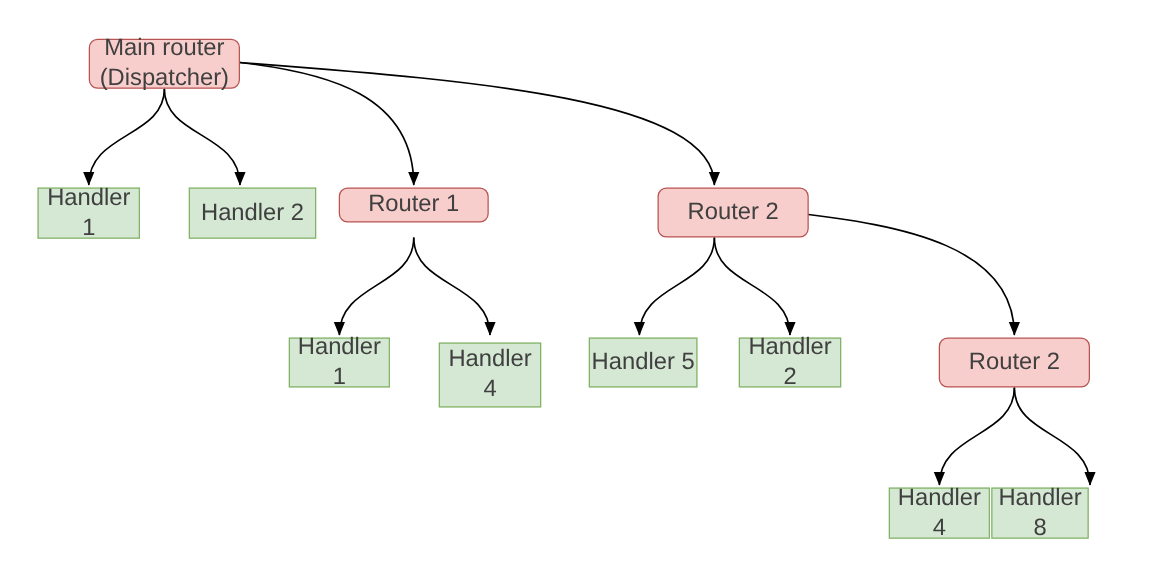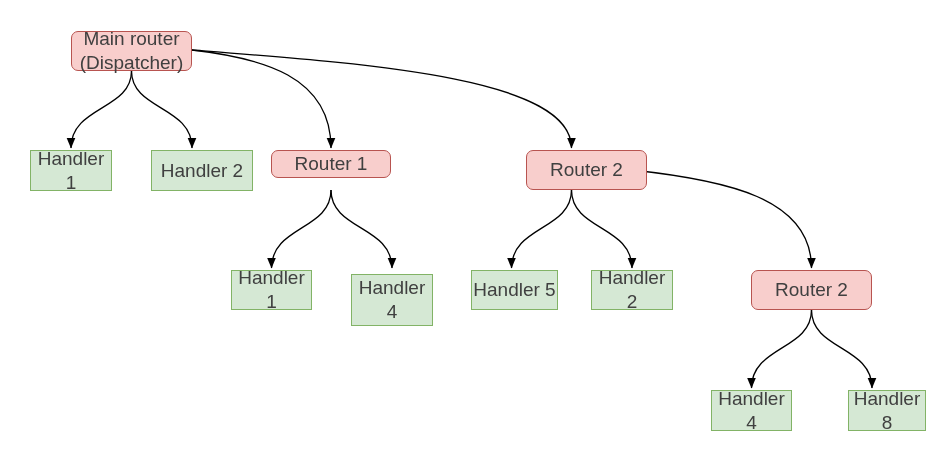--- a/index.html
+++ b/index.html
@@ -83,15 +83,15 @@
   <div class="node handler" style="left:351px; top:274px; width:82px; height:52px;">Handler 4</div>
 
   <div class="node handler" style="left:471px; top:270px; width:87px; height:40px;">Handler 5</div>
 
   <div class="node handler" style="left:591px; top:270px; width:82px; height:40px;">Handler 2</div>
 
   <div class="node router" style="left:751px; top:270px; width:121px; height:40px;">Router 2</div>
 
   <div class="node handler" style="left:711px; top:390px; width:81px; height:41px;">Handler 4</div>
 
-  <div class="node handler" style="left:848px; top:390px; width:78px; height:41px;">Handler 8</div>
+  <div class="node handler" style="left:793px; top:390px; width:78px; height:41px;">Handler 8</div>
 
 </div>
 
 </body></html>

